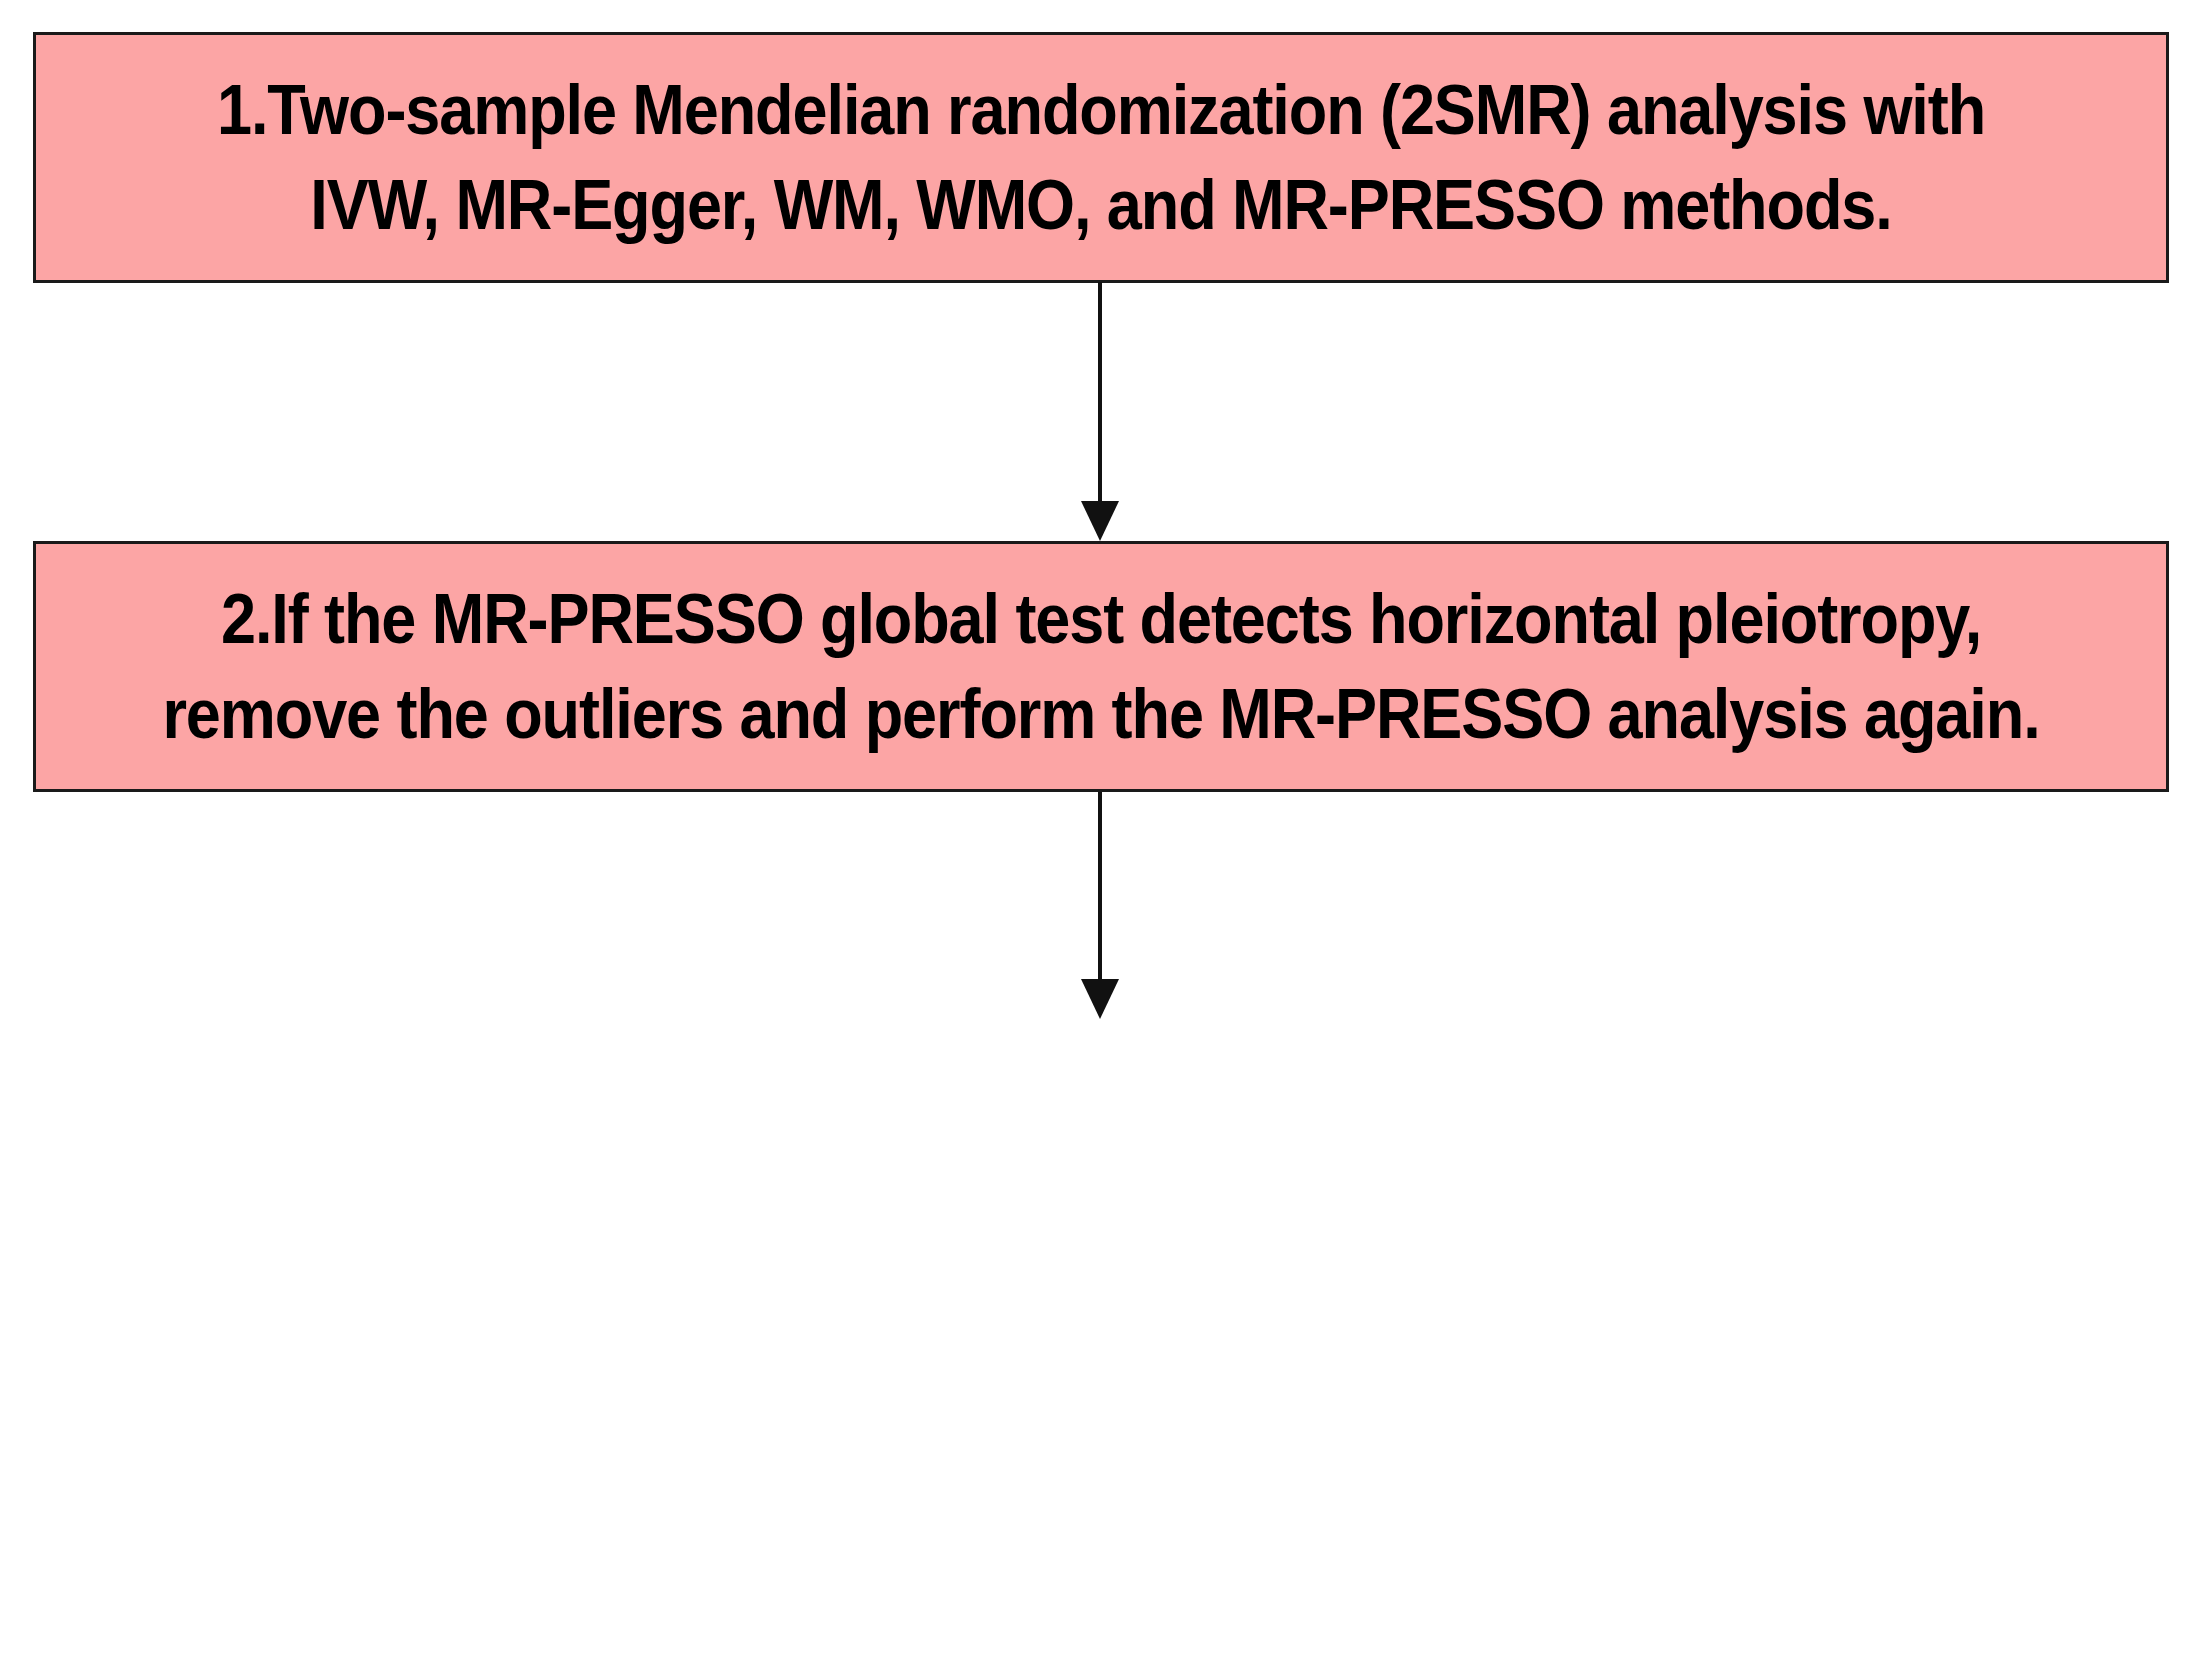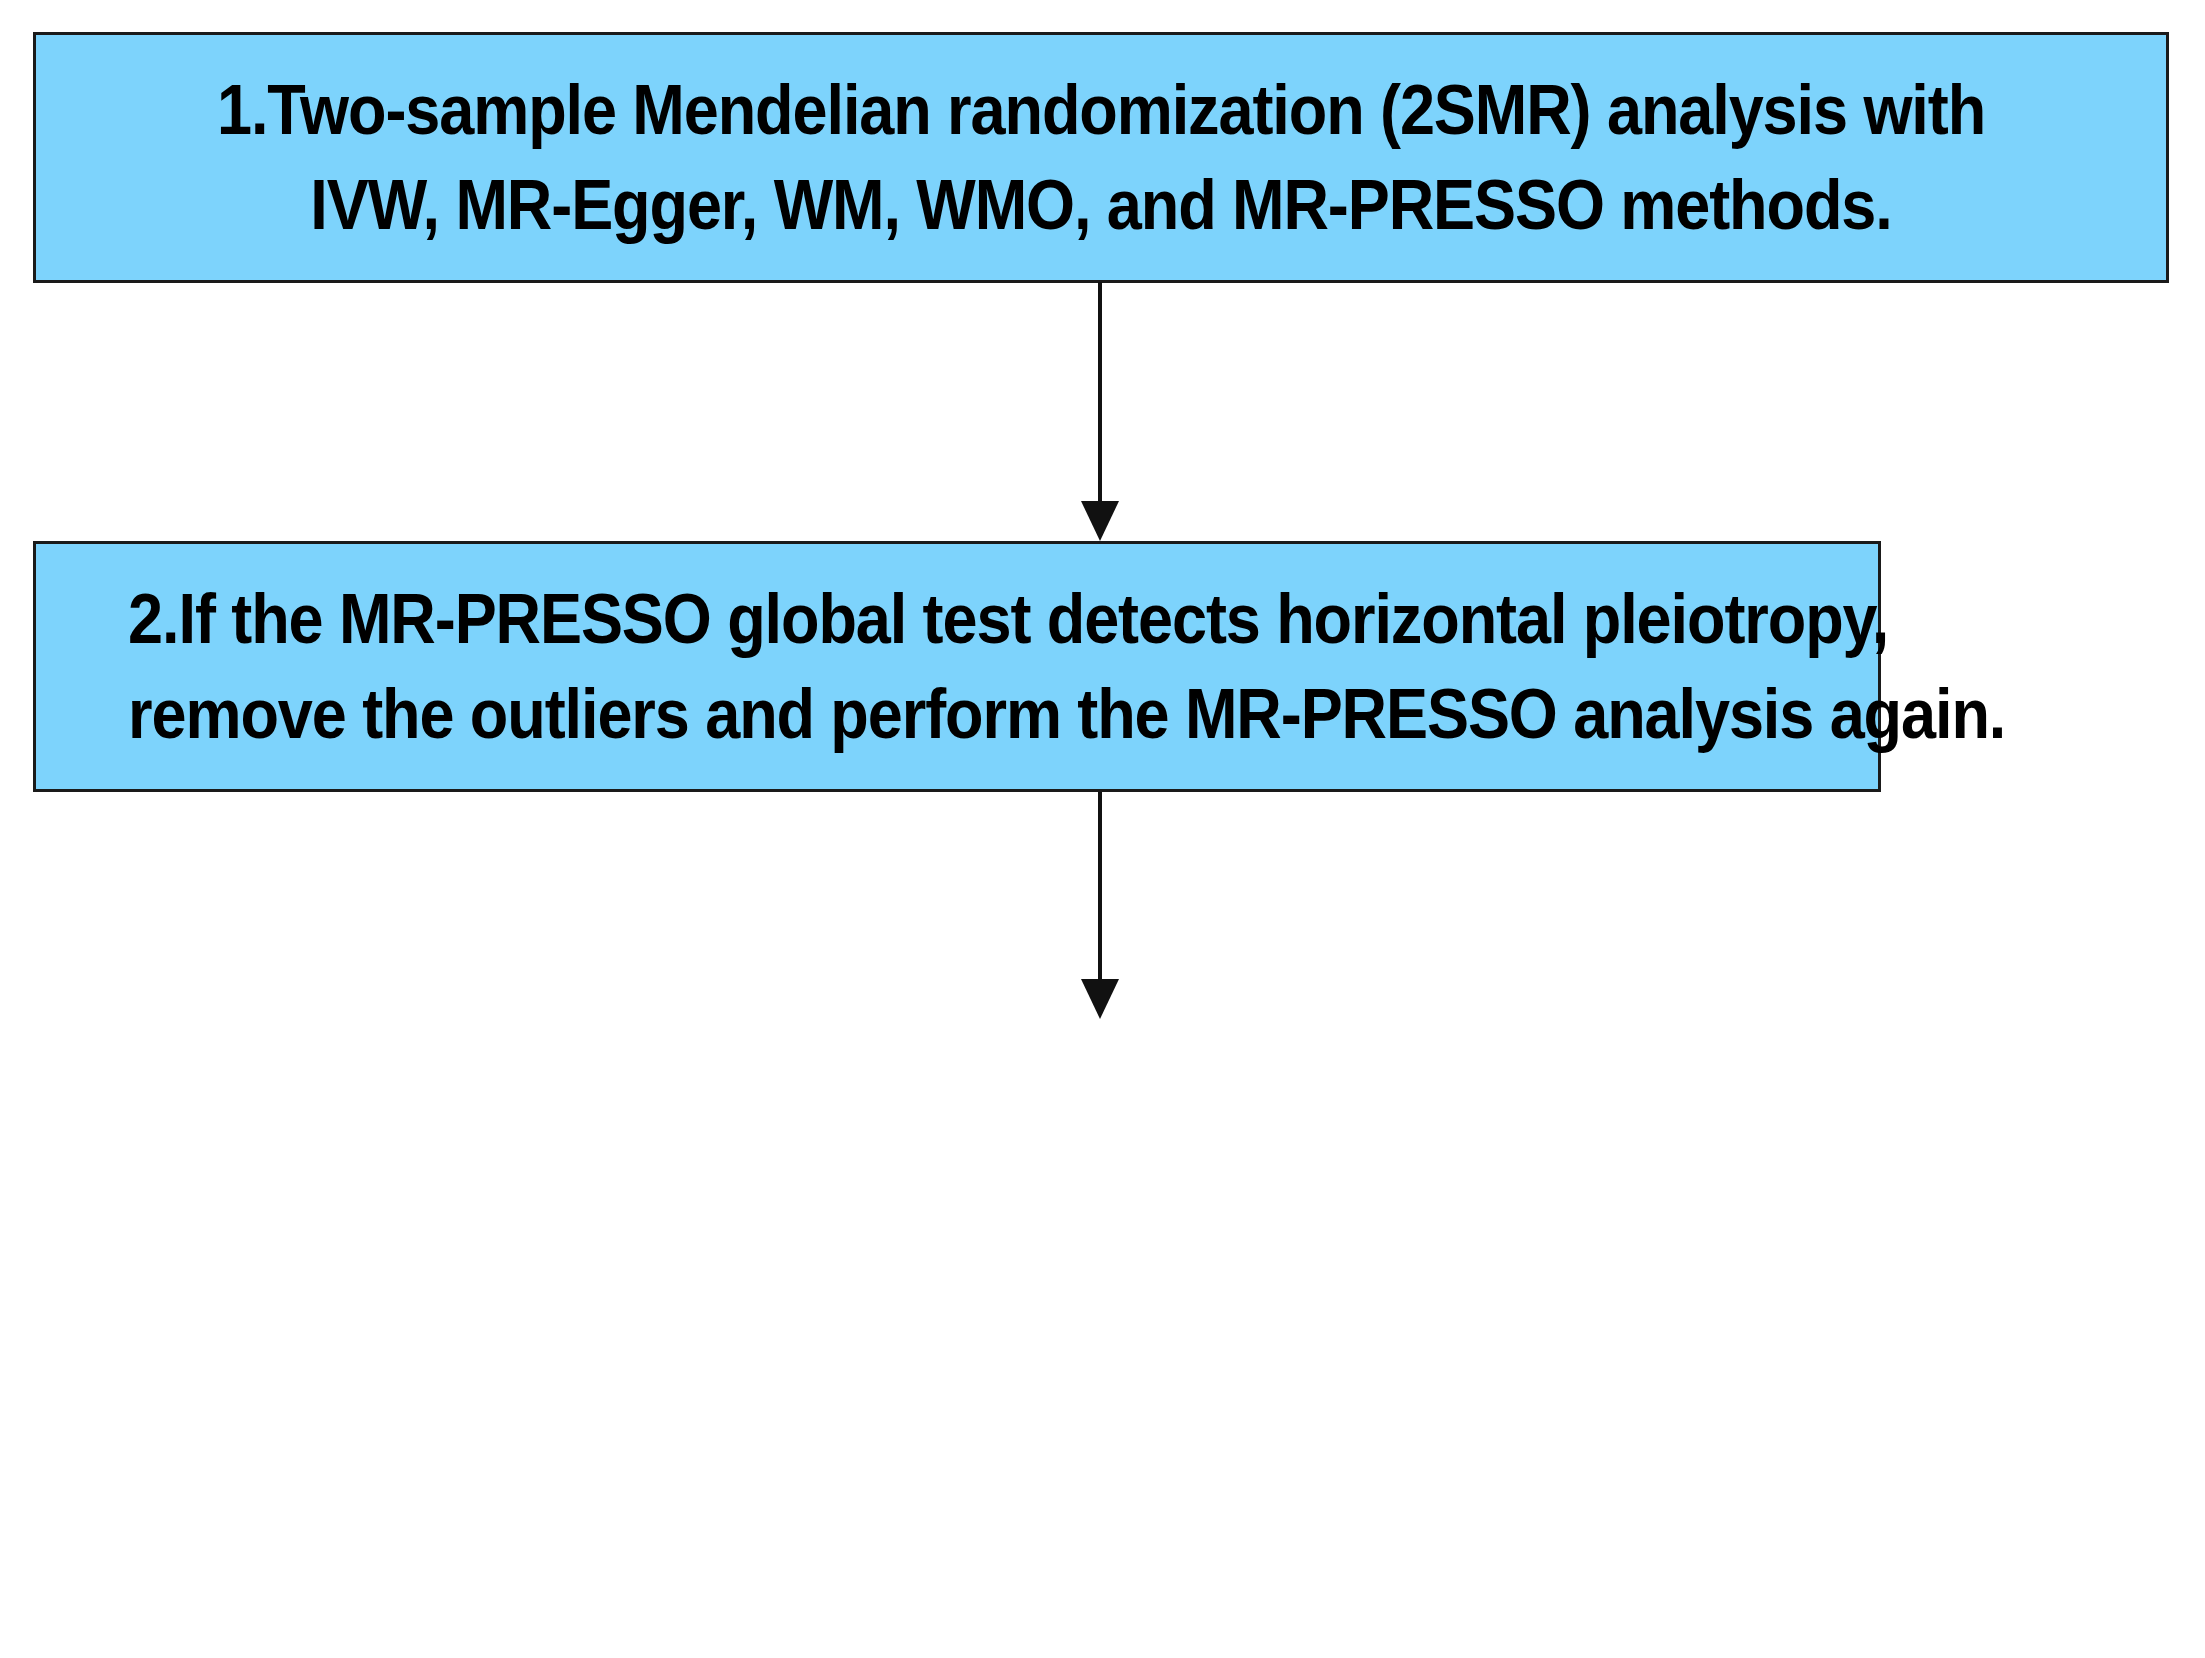--- a/index.html
+++ b/index.html
@@ -12,21 +12,21 @@
     width: 2205px;
     height: 1659px;
     background: #ffffff;
     overflow: hidden;
     font-family: "Liberation Sans", sans-serif;
   }
 
   .flow-box {
     position: absolute;
     box-sizing: border-box;
-    background: #7dd3fc;
+    background: #fca5a5;
     border: 3.2px solid #1a1a1a;
     display: flex;
     flex-direction: column;
     align-items: flex-end;
     justify-content: center;
   }
 
   .box-line {
     display: block;
     width: 100%;
@@ -37,21 +37,21 @@
     line-height: 95px;
     letter-spacing: -1.2px;
     transform: scaleX(0.90);
     transform-origin: center center;
     white-space: nowrap;
     font-family: "Liberation Sans", sans-serif;
   }
 
   
   #box-1 { left: 33px;  top: 32px;   width: 2136px; height: 251px; }
-  #box-2 { left: 33px;  top: 541px;  width: 1848px; height: 251px; }
+  #box-2 { left: 33px;  top: 541px;  width: 2136px; height: 251px; }
   #box-3 { left: 33px;  top: 1019px; width: 2136px; height: 606px; }
 
   
   .connector {
     position: absolute;
     width: 48px;
   }
   .connector .shaft {
     position: absolute;
     left: 22px;

